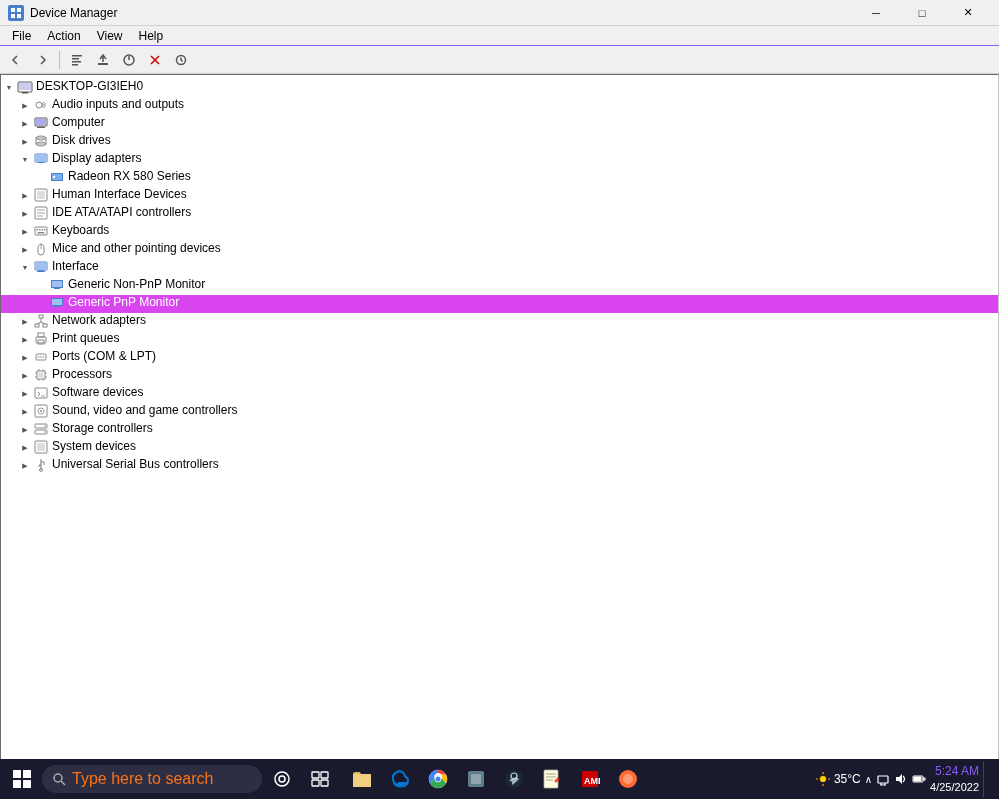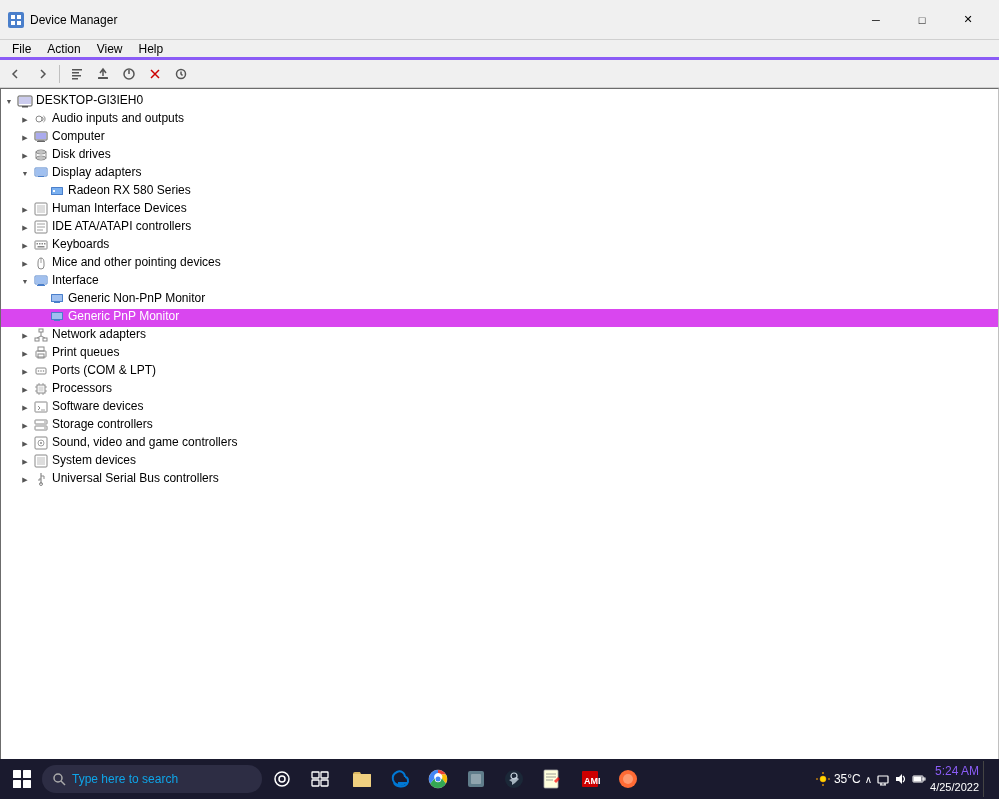--- a/index.html
+++ b/index.html
@@ -1,21 +1,21 @@
 <!DOCTYPE html>
 <html><head>
   <meta charset="utf-8">
   <style>
     * { margin: 0; padding: 0; box-sizing: border-box; }
     body { width: 999px; height: 799px; font-family: 'Segoe UI', Tahoma, sans-serif; font-size: 12px; background: #f0f0f0; overflow: hidden; }
 
     
     .title-bar {
       background: #f0f0f0;
-      height: 40px;
+      height: 26px;
       display: flex;
       align-items: center;
       justify-content: space-between;
       padding: 0 8px;
       border-bottom: 1px solid #d0d0d0;
       font-size: 12px;
     }
     .title-bar-left { display: flex; align-items: center; gap: 6px; }
     .title-bar-icon { width: 16px; height: 16px; background: #4a7fcb; border-radius: 2px; display: inline-flex; align-items: center; justify-content: center; }
     .title-bar-controls { display: flex; gap: 0; }
@@ -26,23 +26,23 @@
       cursor: pointer;
       font-size: 11px;
       display: flex; align-items: center; justify-content: center;
     }
 
     
     .menu-bar {
       background: #f0f0f0;
       height: 20px;
       display: flex;
-      align-items: center;
+      align-items: flex-start;
       padding: 0 4px;
-      border-bottom: 3px solid #8b5cf6;
+      border-bottom: 1px solid #8b5cf6;
       font-size: 12px;
     }
     .menu-item {
       padding: 2px 8px;
       cursor: pointer;
       height: 20px;
       display: flex; align-items: center;
     }
 
     
@@ -518,42 +518,42 @@
     <span class="item-text">Software devices</span>
   </div>
 
   <div class="tree-item">
     <div class="expand-placeholder"></div>
     <div class="expand-btn">
         <span class="chevron-right"></span>
       </div>
     <div class="item-icon">
       <svg width="14" height="14" viewBox="0 0 14 14">
+          <rect x="1" y="1" width="12" height="12" rx="1" fill="none" stroke="#888" stroke-width="1"></rect>
+          <circle cx="7" cy="7" r="3" fill="none" stroke="#888" stroke-width="0.8"></circle>
+          <circle cx="7" cy="7" r="1" fill="#888"></circle>
+        </svg>
+    </div>
+    <span class="item-text">Sound, video and game controllers</span>
+  </div>
+
+  <div class="tree-item">
+    <div class="expand-placeholder"></div>
+    <div class="expand-btn">
+        <span class="chevron-right"></span>
+      </div>
+    <div class="item-icon">
+      <svg width="14" height="14" viewBox="0 0 14 14">
           <rect x="1" y="2" width="12" height="4" rx="0.5" fill="none" stroke="#888" stroke-width="1"></rect>
           <rect x="1" y="8" width="12" height="4" rx="0.5" fill="none" stroke="#888" stroke-width="1"></rect>
           <circle cx="11" cy="4" r="0.8" fill="#888"></circle>
           <circle cx="11" cy="10" r="0.8" fill="#888"></circle>
         </svg>
     </div>
     <span class="item-text">Storage controllers</span>
-  </div>
-
-  <div class="tree-item">
-    <div class="expand-placeholder"></div>
-    <div class="expand-btn">
-        <span class="chevron-right"></span>
-      </div>
-    <div class="item-icon">
-      <svg width="14" height="14" viewBox="0 0 14 14">
-          <rect x="1" y="1" width="12" height="12" rx="1" fill="none" stroke="#888" stroke-width="1"></rect>
-          <circle cx="7" cy="7" r="3" fill="none" stroke="#888" stroke-width="0.8"></circle>
-          <circle cx="7" cy="7" r="1" fill="#888"></circle>
-        </svg>
-    </div>
-    <span class="item-text">Sound, video and game controllers</span>
   </div>
 
   <div class="tree-item">
     <div class="expand-placeholder"></div>
     <div class="expand-btn">
         <span class="chevron-right"></span>
       </div>
     <div class="item-icon">
       <svg width="14" height="14" viewBox="0 0 14 14">
           <rect x="1" y="1" width="12" height="12" rx="1" fill="none" stroke="#888" stroke-width="1"></rect>
@@ -592,21 +592,21 @@
       <rect x="1" y="11" width="8" height="8" rx="0.5"></rect>
       <rect x="11" y="11" width="8" height="8" rx="0.5"></rect>
     </svg>
   </div>
 
   <div class="taskbar-search">
     <svg width="14" height="14" viewBox="0 0 14 14" fill="none" stroke="#aaa" stroke-width="1.5">
       <circle cx="6" cy="6" r="4"></circle>
         <line x1="9" y1="9" x2="13" y2="13"></line>
     </svg>
-    <span style="color:#0ea5e9; font-size:12px;">Type here to search</span>
+    <span style="color:#f97316; font-size:16px;">Type here to search</span>
   </div>
 
   <div class="taskbar-cortana">
     <svg width="20" height="20" viewBox="0 0 20 20" fill="none" stroke="white" stroke-width="1.5">
       <circle cx="10" cy="10" r="7"></circle>
       <circle cx="10" cy="10" r="3"></circle>
     </svg>
   </div>
 
   <div class="taskbar-app">

